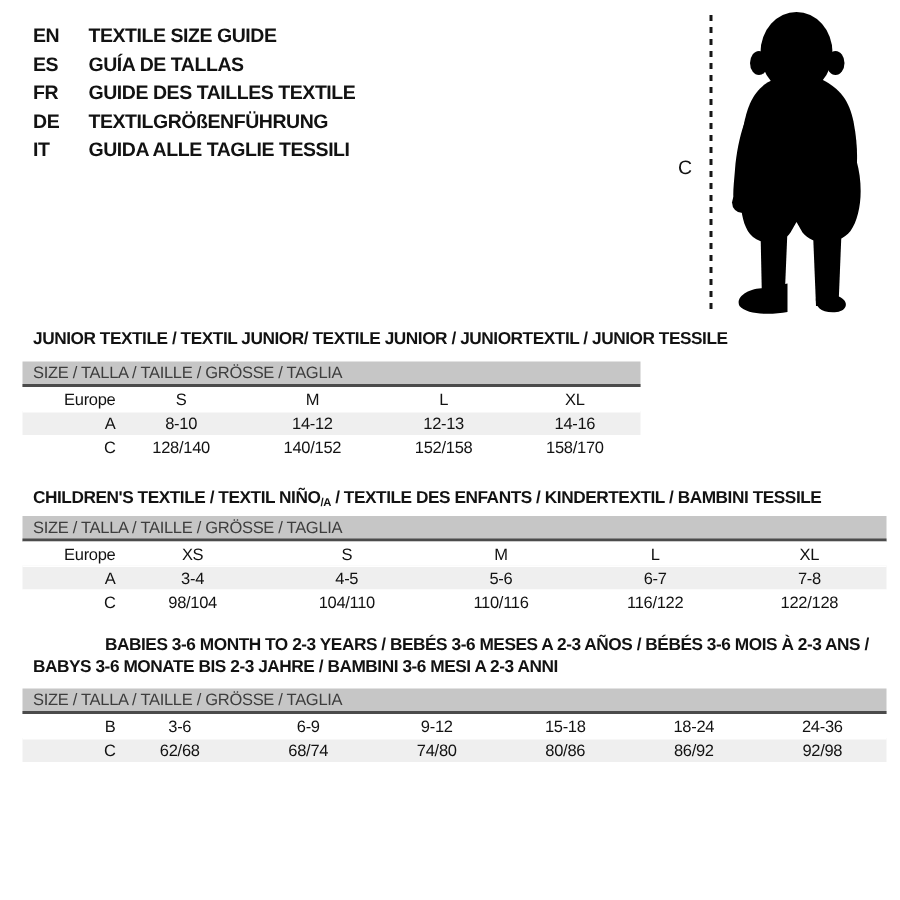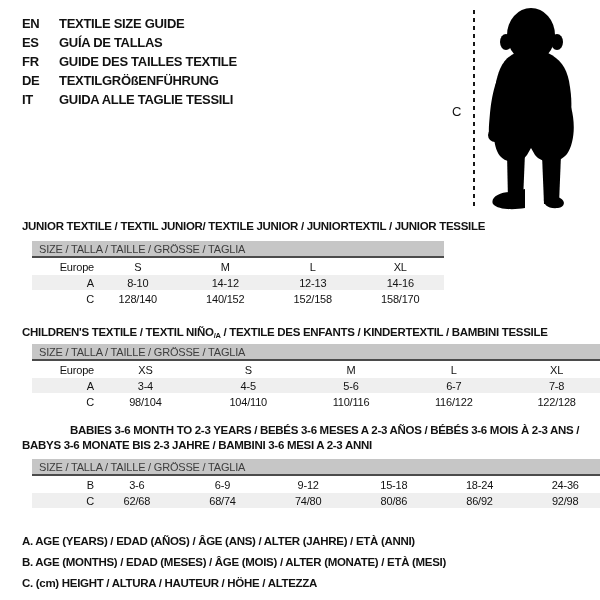--- a/index.html
+++ b/index.html
@@ -11,21 +11,21 @@
   .langs{position:absolute;left:22px;top:12px;}
   .lang-row{display:flex;height:19px;align-items:flex-end;font-size:13px;font-weight:bold;letter-spacing:-0.3px;}
   .lang-code{width:37px;flex:none;}
   
   .dash-line{position:absolute;left:473px;top:10px;width:2px;height:196px;
     background:repeating-linear-gradient(to bottom,#161616 0 4px,transparent 4px 8px);}
   .figure-c{position:absolute;left:452px;top:104px;font-size:13px;}
   .baby{position:absolute;left:486px;top:5px;}
   
   .section-title{position:absolute;left:22px;font-size:11.5px;font-weight:bold;letter-spacing:-0.3px;line-height:15px;white-space:nowrap;}
-  .size-table{position:absolute;left:32px;}
+  .size-table{position:absolute;left:15px;}
   .bar{height:15px;background:#c6c6c6;border-bottom:2px solid #4b4b4b;display:flex;align-items:center;
     padding-left:7px;font-size:11px;color:#3d3d3d;letter-spacing:-0.2px;}
   .trow{display:flex;height:15px;align-items:center;font-size:11px;letter-spacing:-0.2px;border-top:1px solid #fff;}
   .trow.shaded{background:#efefef;}
   .tcell-label{width:55px;flex:none;padding-left:7px;text-align:right;}
   .tcell{flex:1;text-align:center;}
   sub.nm{font-size:7.5px;vertical-align:-2px;}
   
   .footnotes{position:absolute;left:22px;top:531px;}
   .footnote{font-size:11.5px;font-weight:bold;letter-spacing:-0.3px;line-height:21px;white-space:nowrap;}
@@ -151,19 +151,14 @@
           <span class="tcell">62/68</span>
           <span class="tcell">68/74</span>
           <span class="tcell">74/80</span>
           <span class="tcell">80/86</span>
           <span class="tcell">86/92</span>
           <span class="tcell">92/98</span>
         </div>
       </div>
     </div>
 
-  <div class="footnotes" id="footnotes">
-      <div class="footnote">A. AGE (YEARS) / EDAD (AÑOS) / ÂGE (ANS) / ALTER (JAHRE) / ETÀ (ANNI)</div>
-      <div class="footnote">B. AGE (MONTHS) / EDAD (MESES) / ÂGE (MOIS) / ALTER (MONATE) / ETÀ (MESI)</div>
-      <div class="footnote">C. (cm) HEIGHT / ALTURA / HAUTEUR / HÖHE / ALTEZZA</div>
-    </div>
 
 </div>
 
 </body></html>

